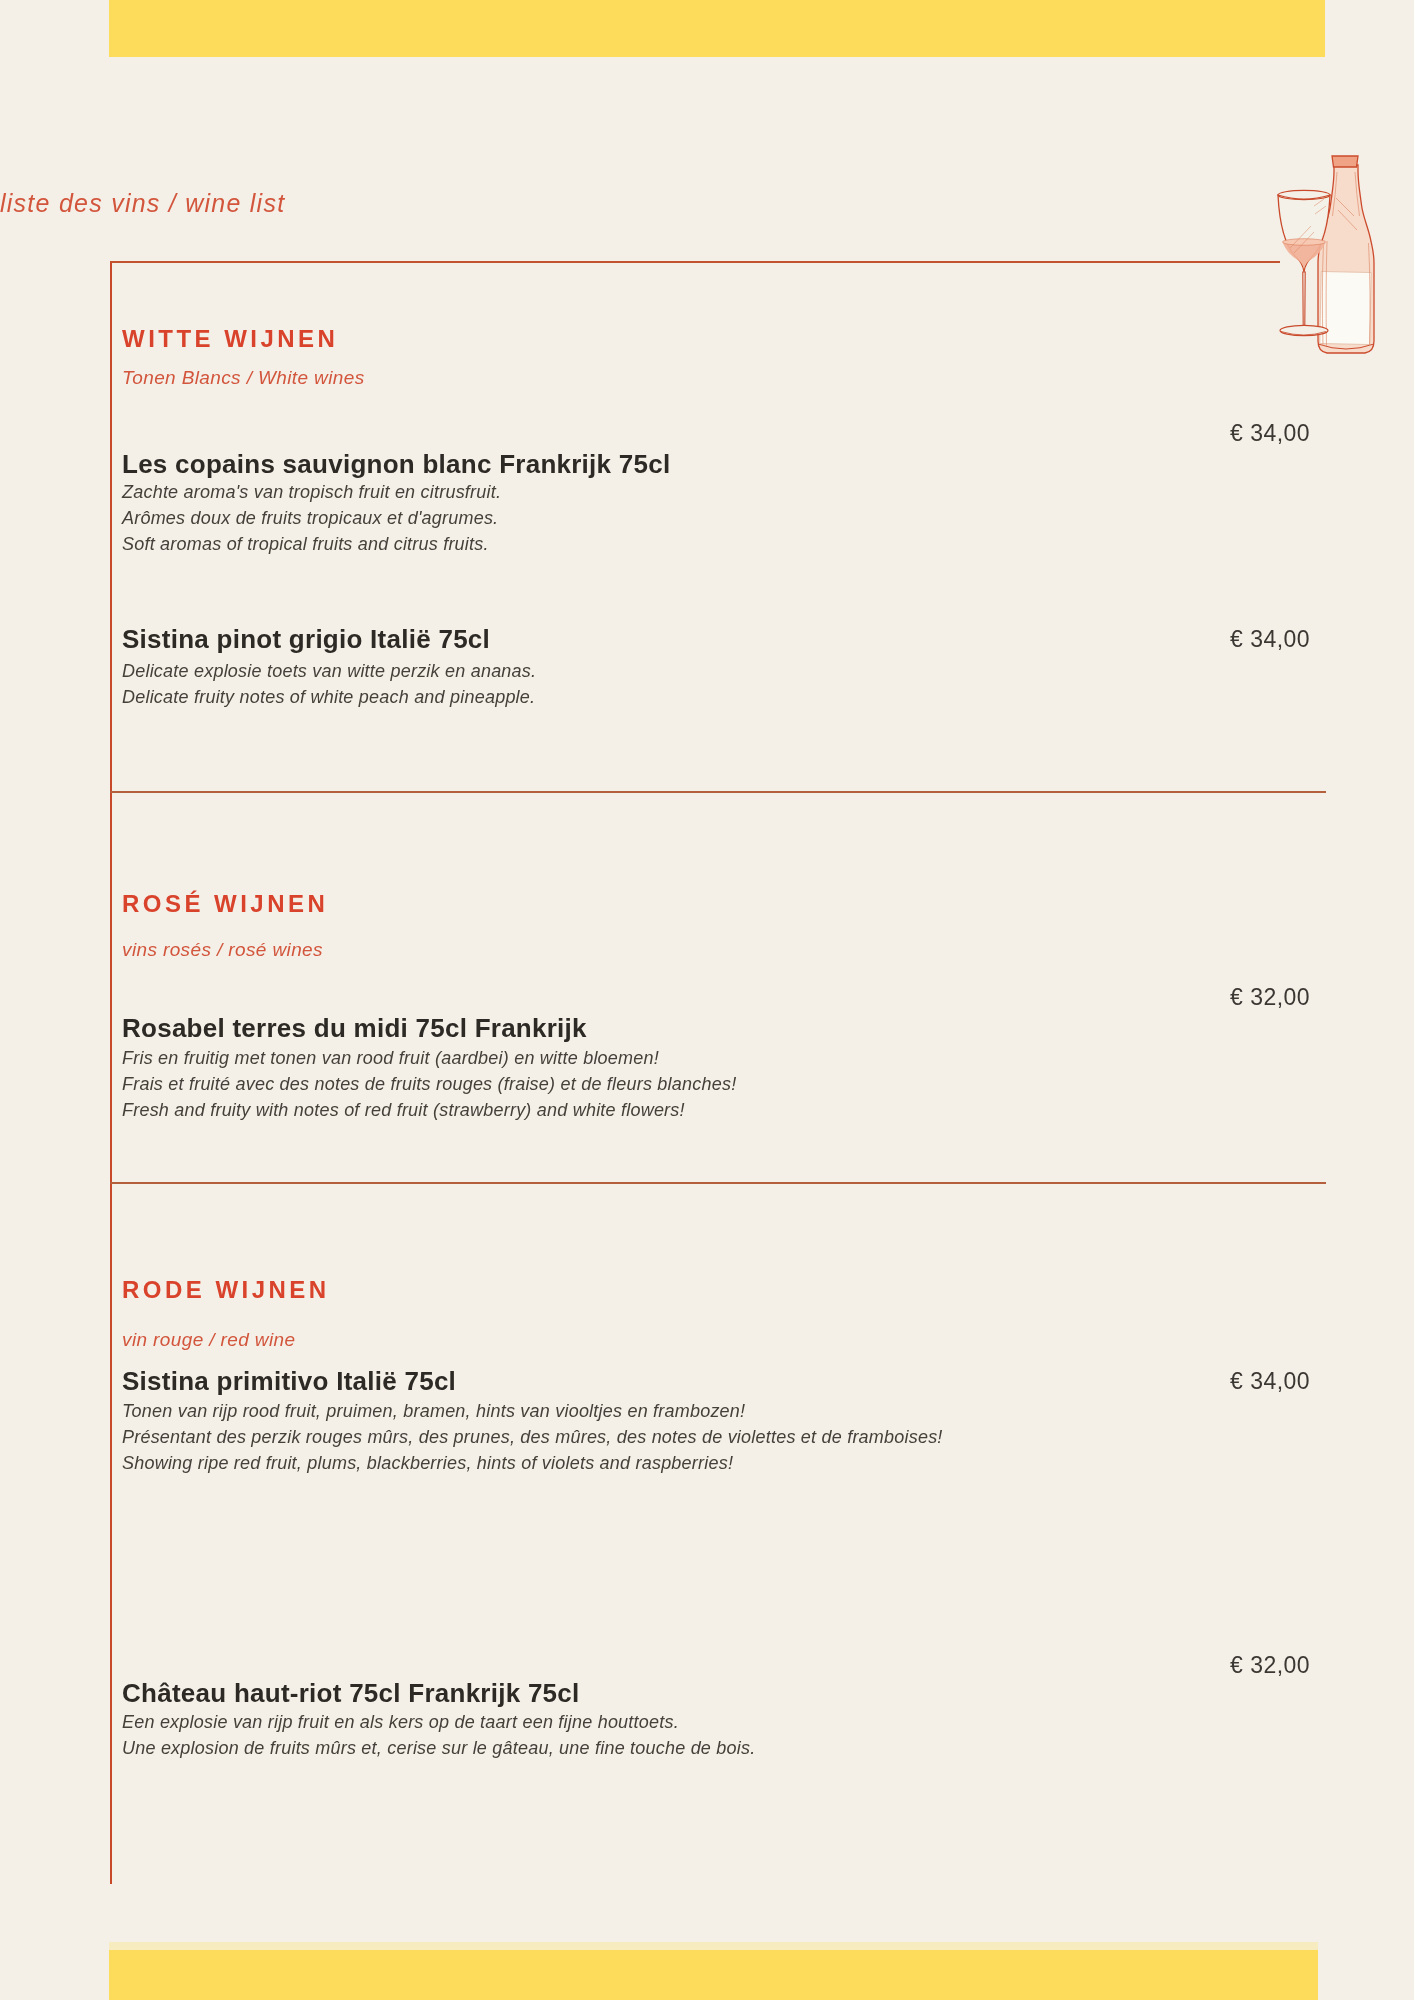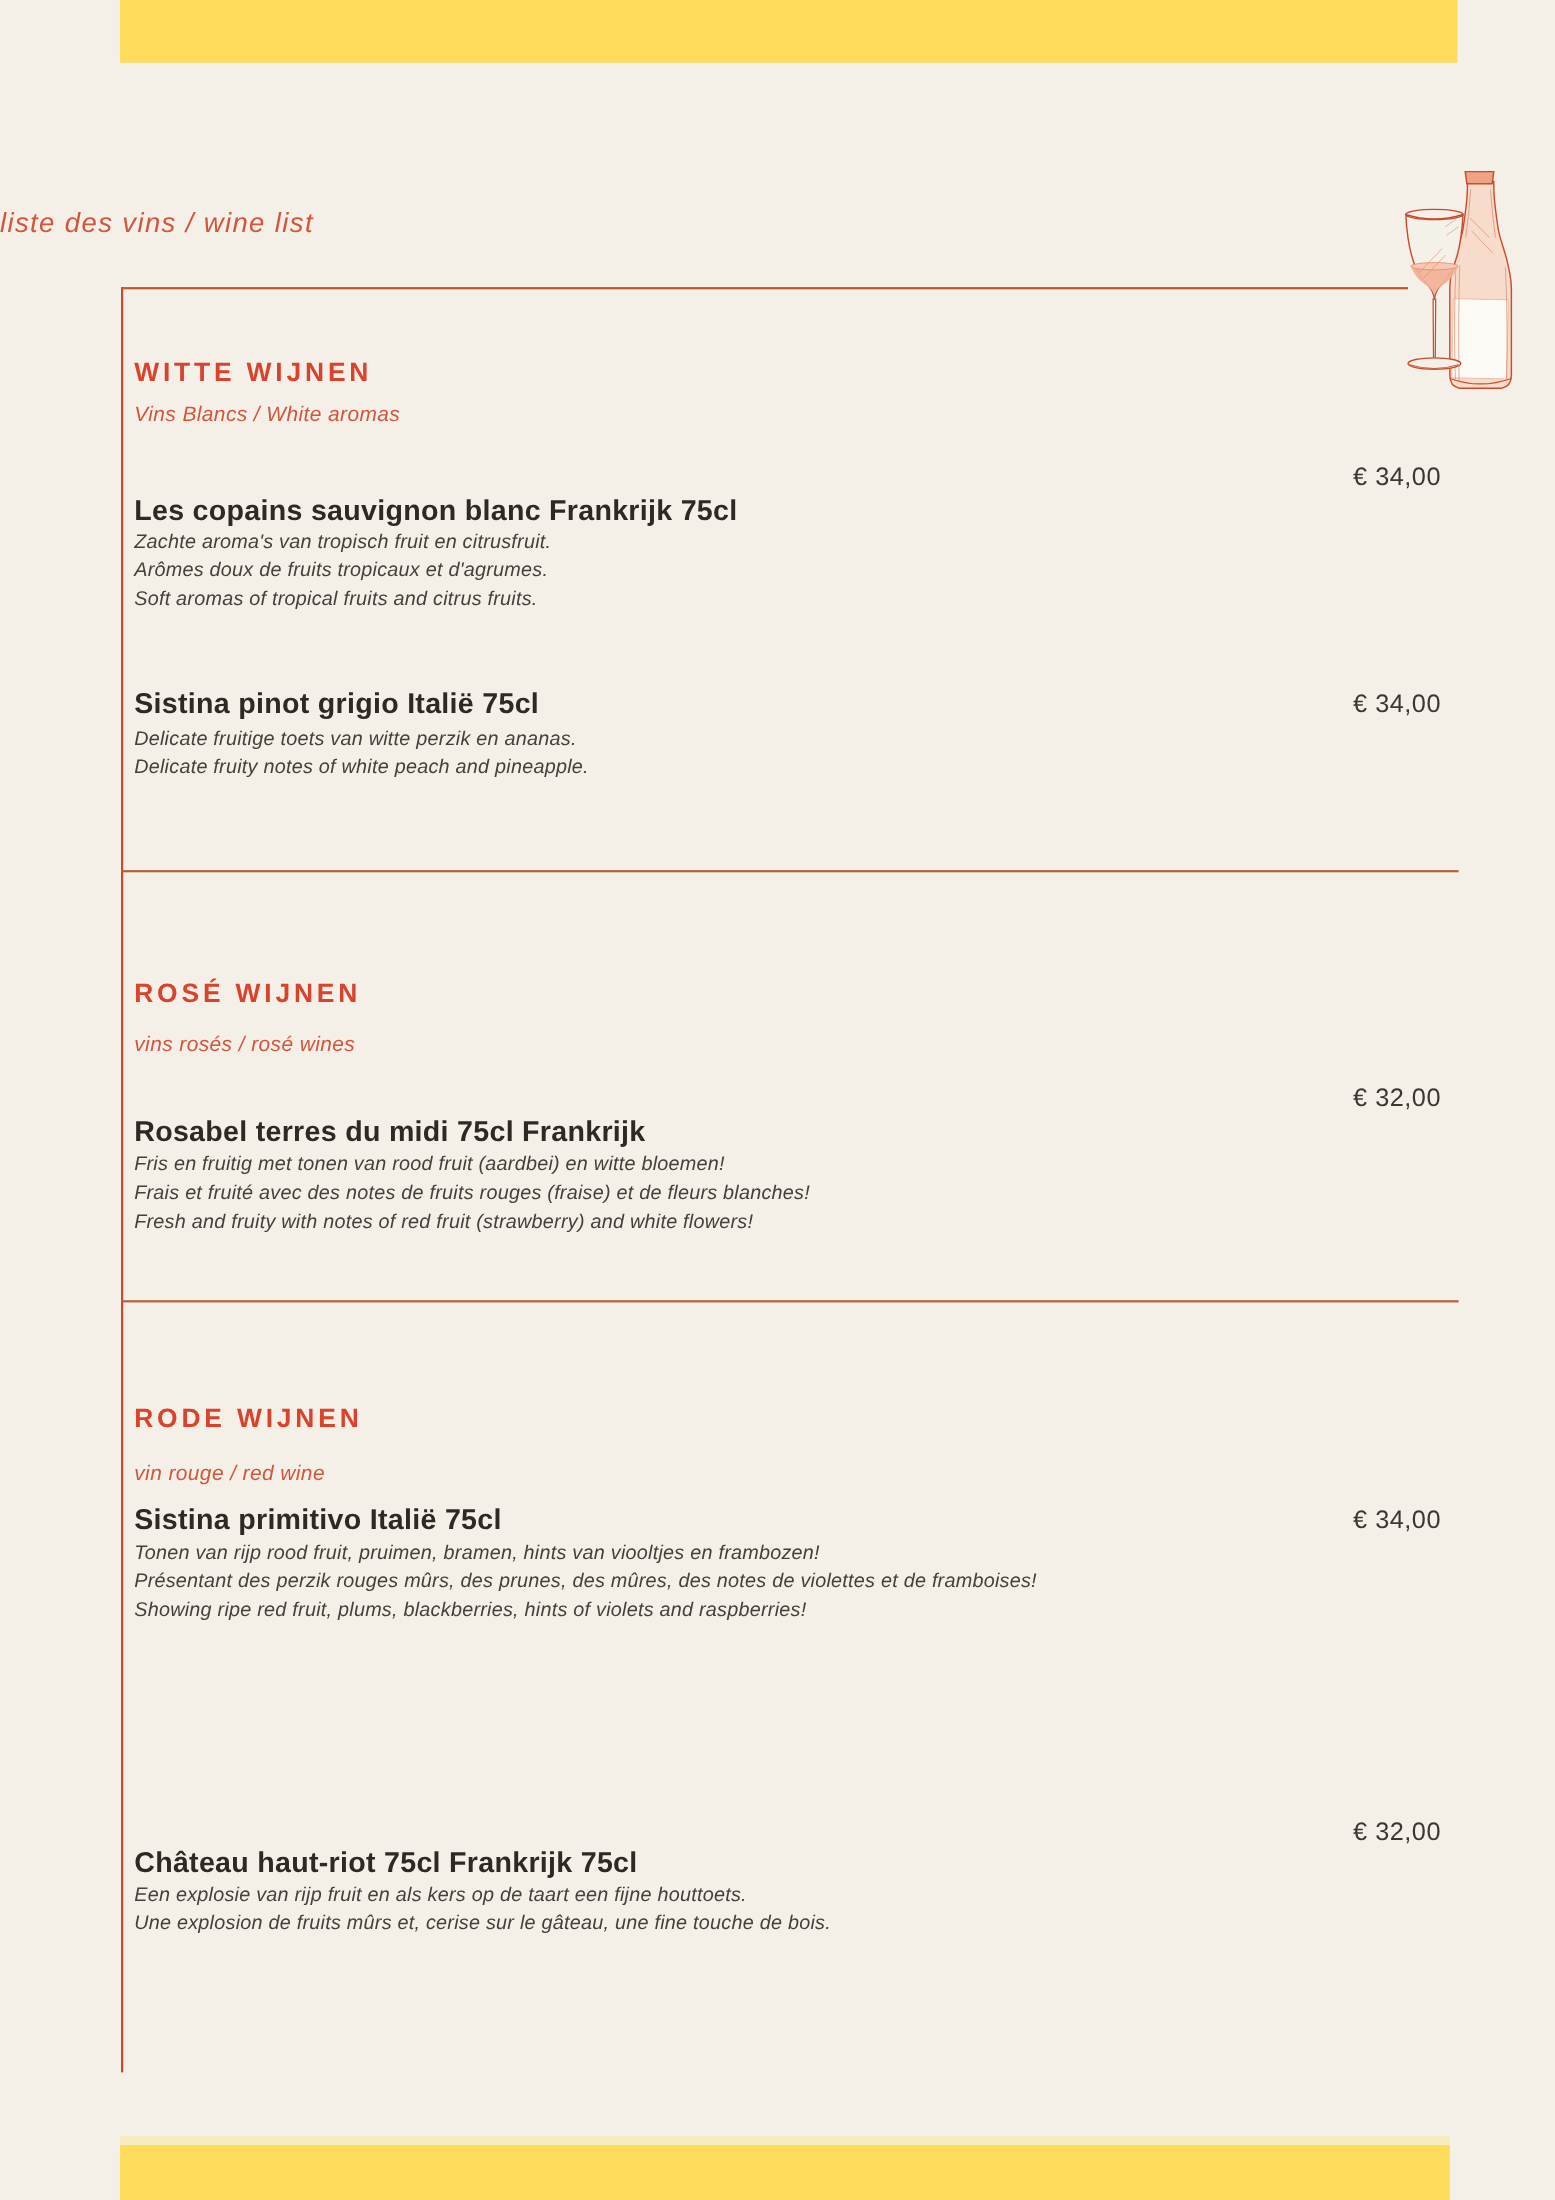--- a/index.html
+++ b/index.html
@@ -101,34 +101,34 @@
     <g stroke="#DB7F5D" stroke-width="0.8" opacity="0.6" fill="none">
       <path d="M60 56 L70 49"></path>
       <path d="M61 64 L72 56"></path>
       <path d="M36 98 L57 76"></path>
       <path d="M40 103 L60 82"></path>
     </g>
   </svg>
 
   <section>
     <h2 class="sec-title" style="top:325px">WITTE WIJNEN</h2>
-    <div class="sec-sub" style="top:367px">Vins Blancs / White aromas</div>
+    <div class="sec-sub" style="top:367px">Tonen Blancs / White wines</div>
 
     <div class="price" style="top:420px">€ 34,00</div>
     <h3 class="wine-name" style="top:449px">Les copains sauvignon blanc Frankrijk 75cl</h3>
     <div class="wine-desc" style="top:479px">
       <div>Zachte aroma's van tropisch fruit en citrusfruit.</div>
       <div>Arômes doux de fruits tropicaux et d'agrumes.</div>
       <div>Soft aromas of tropical fruits and citrus fruits.</div>
     </div>
 
     <div class="price" style="top:626px">€ 34,00</div>
     <h3 class="wine-name" style="top:624px">Sistina pinot grigio Italië 75cl</h3>
     <div class="wine-desc" style="top:658px">
-      <div>Delicate fruitige toets van witte perzik en ananas.</div>
+      <div>Delicate explosie toets van witte perzik en ananas.</div>
       <div>Delicate fruity notes of white peach and pineapple.</div>
     </div>
   </section>
 
   <section>
     <h2 class="sec-title" style="top:890px">ROSÉ WIJNEN</h2>
     <div class="sec-sub" style="top:939px">vins rosés / rosé wines</div>
 
     <div class="price" style="top:984px">€ 32,00</div>
     <h3 class="wine-name" style="top:1013px">Rosabel terres du midi 75cl Frankrijk</h3>

